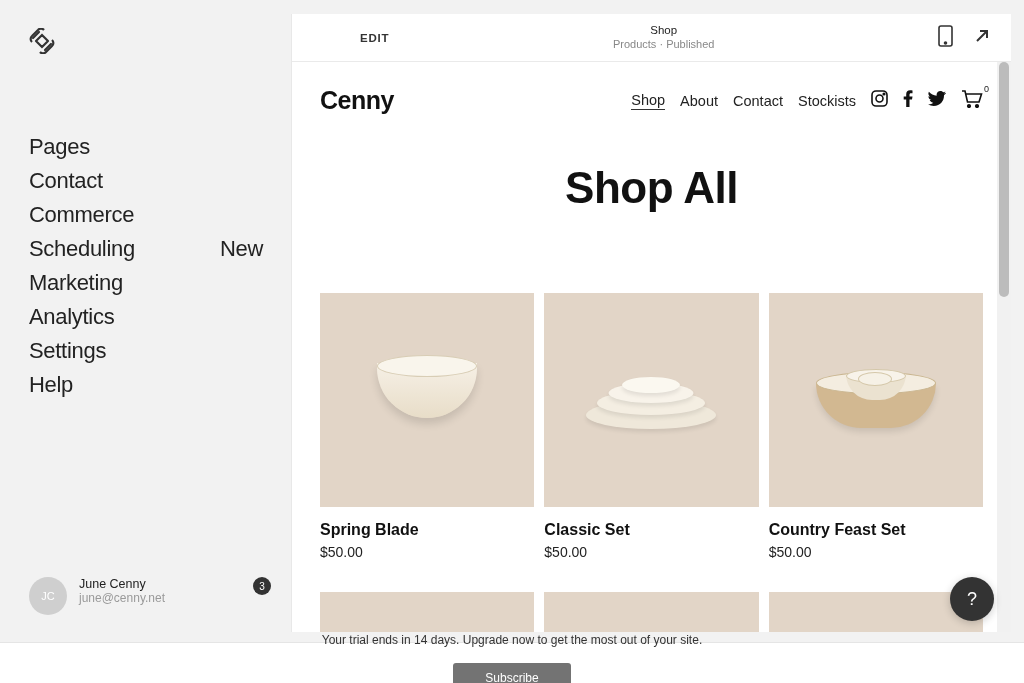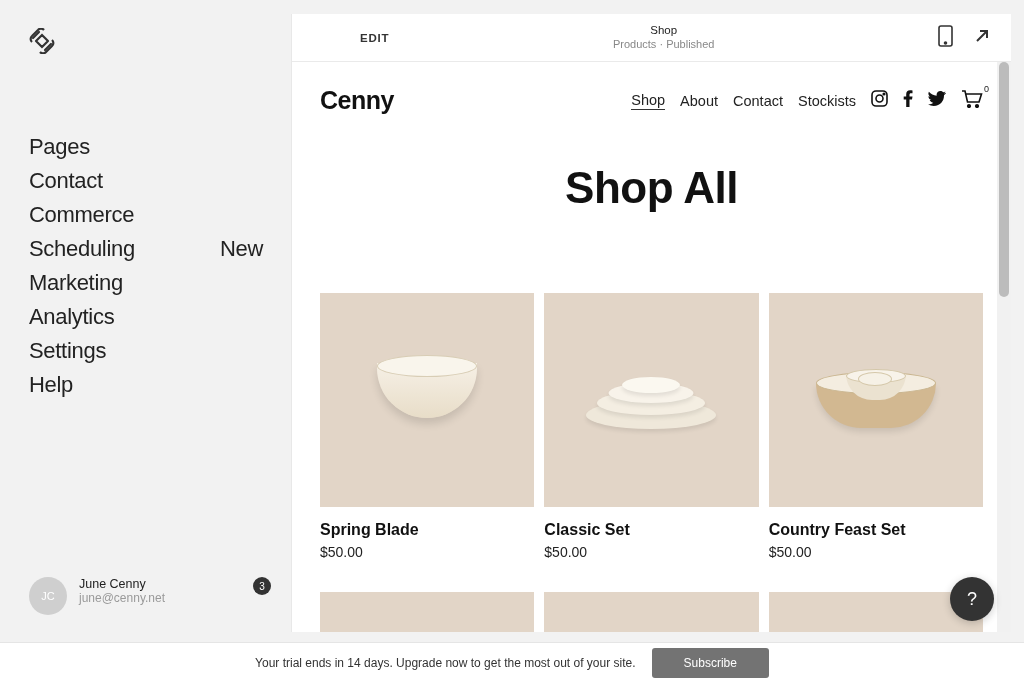--- a/index.html
+++ b/index.html
@@ -238,20 +238,21 @@
       bottom: 0;
       left: 0;
       right: 0;
       height: 41px;
       background: #fff;
       border-top: 1px solid #e5e5e5;
       display: flex;
       align-items: center;
       justify-content: center;
       gap: 16px;
+      flex-direction: column;
     }
     .banner-text { font-size: 12px; color: #333; }
     .subscribe-btn {
       background: #737373;
       color: #fff;
       border: none;
       padding: 8px 32px;
       font-size: 12px;
       border-radius: 3px;
       cursor: pointer;

